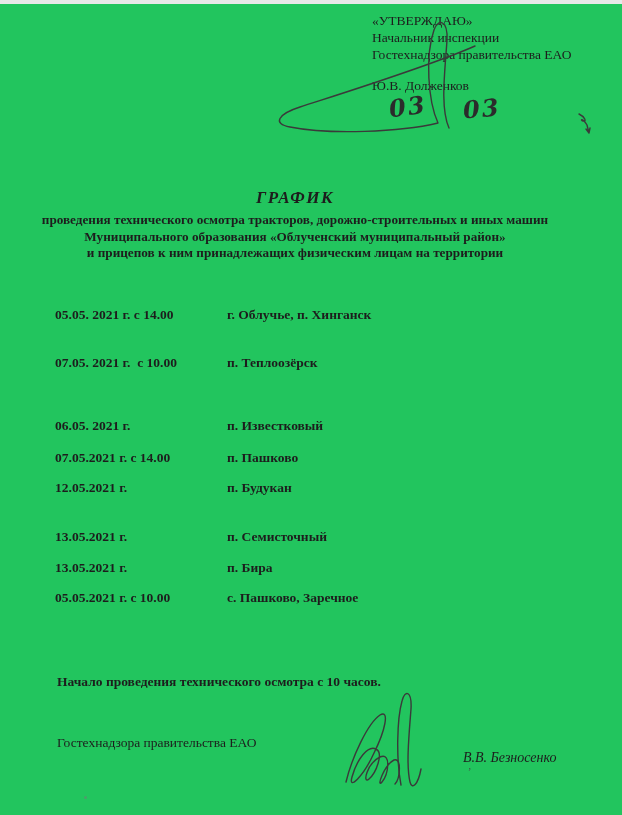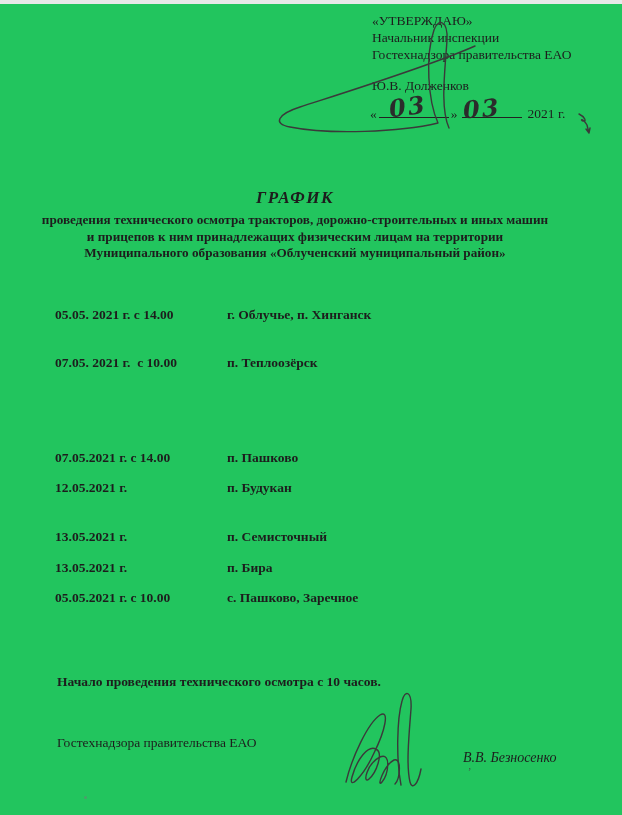--- a/index.html
+++ b/index.html
@@ -75,45 +75,45 @@
 <div class="page">
 
   <div class="approval">
     <div>«УТВЕРЖДАЮ»</div>
     <div>Начальник инспекции</div>
     <div>Гостехнадзора правительства ЕАО</div>
     <div class="gap"></div>
     <div>Ю.В. Долженков</div>
   </div>
 
-  <div class="dateline"><span>«</span><span class="blank b1"></span><span>»</span><span class="blank b2"></span><span>2021 г.</span></div>
 
   <div class="hw hw1">03</div>
   <div class="hw hw2">03</div>
 
   <svg class="sig-top" width="210" height="125" viewBox="0 0 210 125">
     <path d="M205 30 C160 50, 70 78, 30 91 C8 98, 2 108, 20 111 C60 119, 130 116, 168 107
              C158 85, 155 40, 164 14 C168 2, 178 4, 177 24 C175 55, 170 92, 179 112"></path>
   </svg>
 
   <svg class="pen-mark" width="20" height="28" viewBox="0 0 20 28">
     <path d="M3 4 C9 7, 11 12, 7 11 C4 10, 6 7, 11 15 L13 23 M10 19 L13 23 L14 18"></path>
   </svg>
 
   <div class="titlebox">
     <div class="title">ГРАФИК</div>
     <div class="subtitle">
       <div>проведения технического осмотра тракторов, дорожно-строительных и иных машин</div>
+      <div>Муниципального образования «Облученский муниципальный район»</div>
       <div>и прицепов к ним принадлежащих физическим лицам на территории</div>
-      <div>Муниципального образования «Облученский муниципальный район»</div>
     </div>
   </div>
 
   <div class="row r0"><span class="date">05.05. 2021 г. с 14.00</span><span class="place">г. Облучье, п. Хинганск</span></div>
   <div class="row r1"><span class="date">07.05. 2021 г.  с 10.00</span><span class="place">п. Теплоозёрск</span></div>
+  <div class="row r2"><span class="date">06.05. 2021 г.</span><span class="place">п. Известковый</span></div>
   <div class="row r3"><span class="date">07.05.2021 г. с 14.00</span><span class="place">п. Пашково</span></div>
   <div class="row r4"><span class="date">12.05.2021 г.</span><span class="place">п. Будукан</span></div>
   <div class="row r5"><span class="date">13.05.2021 г.</span><span class="place">п. Семисточный</span></div>
   <div class="row r6"><span class="date">13.05.2021 г.</span><span class="place">п. Бира</span></div>
   <div class="row r7"><span class="date">05.05.2021 г. с 10.00</span><span class="place">с. Пашково, Заречное</span></div>
 
   <div class="note">Начало проведения технического осмотра с 10 часов.</div>
 
   <div class="signoff">
     <div>Гостехнадзора правительства ЕАО</div>

